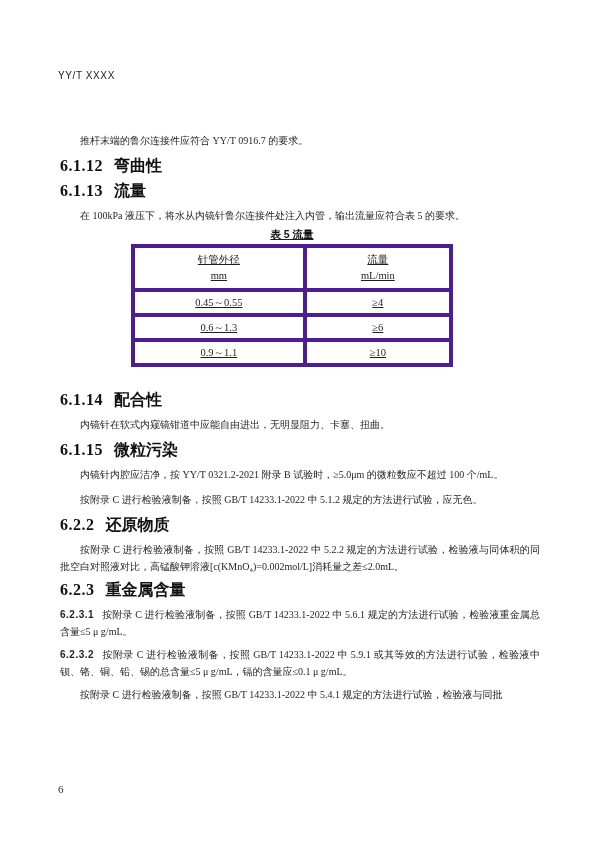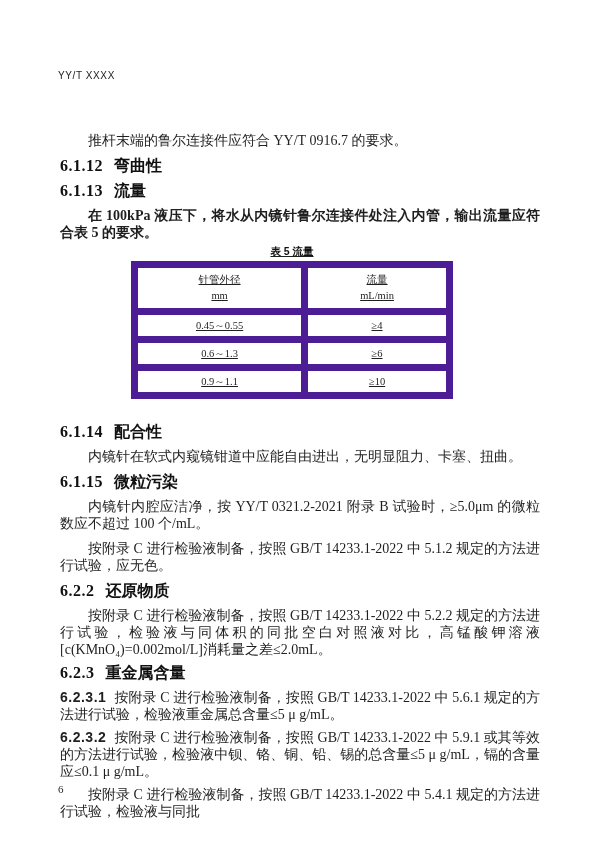--- a/index.html
+++ b/index.html
@@ -14,21 +14,21 @@
   }
   .doc-header {
     position:absolute; top:70px; left:58px;
     font-family:"Liberation Sans","DejaVu Sans",sans-serif;
     font-size:10px; letter-spacing:0.6px; color:#222;
   }
   .content {
     position:absolute; top:132px; left:60px; width:480px;
   }
   .para {
-    margin:0 0 8px; font-size:14px; line-height:17px;
+    margin:0 0 8px; font-size:10px; line-height:17px;
     text-align:justify; text-indent:2em; color:#1f1f1f;
   }
   .para.no-indent { text-indent:0; }
   .para.tight { margin-bottom:6px; }
   .heading {
     margin:0 0 8px; font-size:16px; line-height:17px;
     font-family:Liberation Serif, serif;
     font-weight:bold; color:#111;
   }
   .heading .hnum { margin-right:11px; letter-spacing:0.5px; }
@@ -40,21 +40,21 @@
   .tbl-title {
     margin:0 0 3px; text-align:center;
     font-family:"Liberation Sans","DejaVu Sans",sans-serif;
     font-weight:bold; font-size:10.5px; line-height:13px; color:#111;
   }
   table.flow-table {
     width:100%; border-collapse:collapse; table-layout:fixed;
     font-size:10.5px; color:#1f1f1f;
   }
   table.flow-table th, table.flow-table td {
-    border:7px solid #4c1d95; text-align:center; vertical-align:middle;
+    border:4px solid #4c1d95; text-align:center; vertical-align:middle;
     font-weight:normal; padding:0;
   }
   table.flow-table col.c1 { width:54%; }
   table.flow-table col.c2 { width:46%; }
   th .hd-line1 { display:block; line-height:16px; padding-top:4px; }
   th .hd-line2 { display:block; line-height:16px; padding-bottom:4px; }
   table.flow-table td { height:21px; line-height:21px; }
   .page-num {
     position:absolute; top:783px; left:58px;
     font-size:11px; color:#1f1f1f;
@@ -69,21 +69,21 @@
 
   <div class="content">
 
     <p class="para">推杆末端的鲁尔连接件应符合 YY/T 0916.7 的要求。</p>
 
     <p class="heading"><span class="hnum">6.1.12</span><span>弯曲性</span></p>
 
 
     <p class="heading"><span class="hnum">6.1.13</span><span>流量</span></p>
 
-    <p class="para" style="margin-bottom:4px;font-weight:bold;">在 100kPa 液压下，将水从内镜针鲁尔连接件处注入内管，输出流量应符合表 5 的要求。</p>
+    <p class="para" style="margin-bottom:4px;">在 100kPa 液压下，将水从内镜针鲁尔连接件处注入内管，输出流量应符合表 5 的要求。</p>
 
     <div class="table-wrap">
       <div class="tbl-title">表 5 流量</div>
       <table class="flow-table">
         <colgroup>
             <col class="c1">
             <col class="c2">
           </colgroup>
         <thead>
           <tr>

